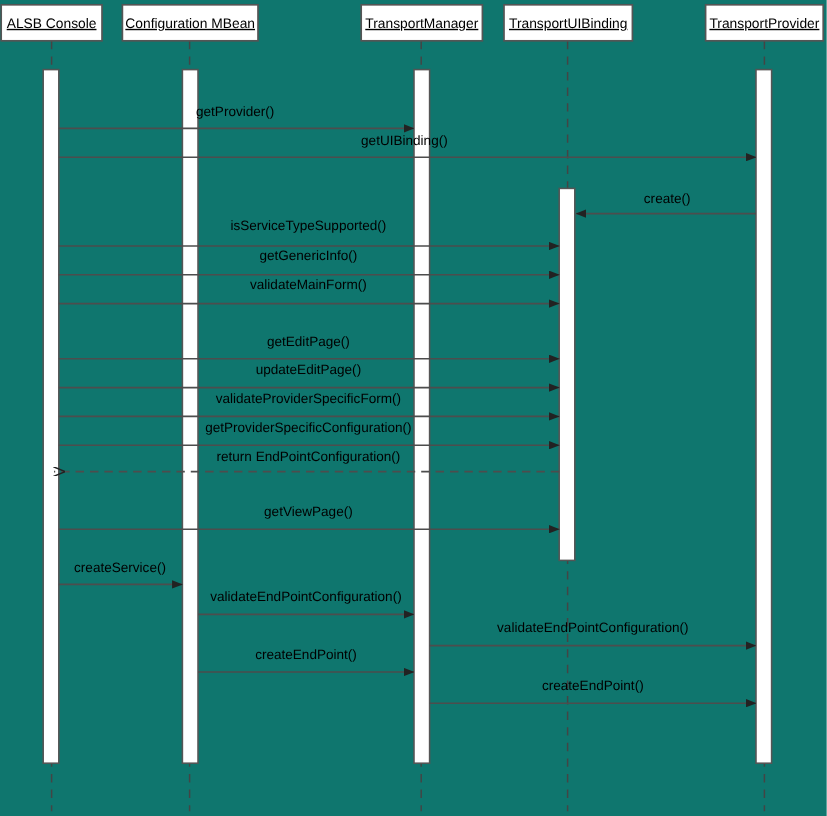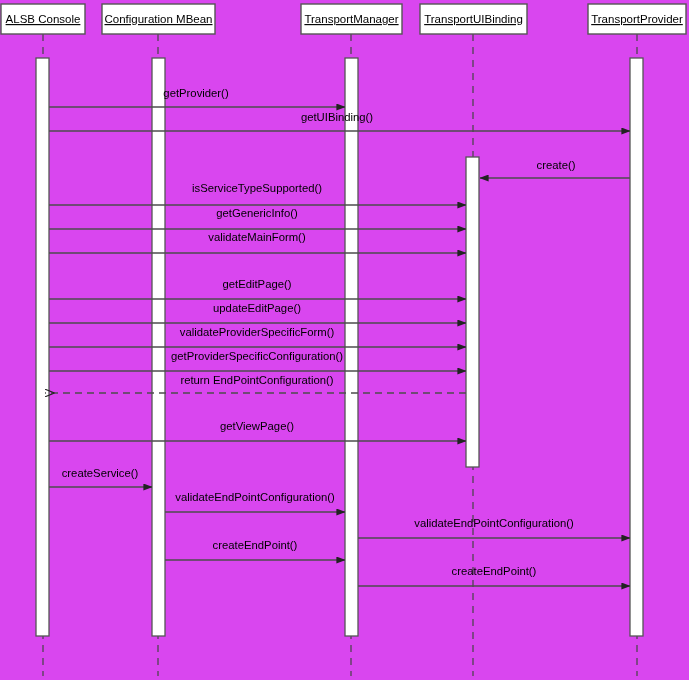--- a/index.html
+++ b/index.html
@@ -7,21 +7,21 @@
     padding: 0;
     background: #ffffff;
   }
   body {
     font-family: "Liberation Sans", sans-serif;
   }
   #diagram-root {
     position: relative;
     width: 689px;
     height: 680px;
-    background: #d946ef;
+    background: #0f766e;
     overflow: hidden;
   }
   svg#seq-svg {
     position: absolute;
     left: 0;
     top: 0;
     width: 689px;
     height: 680px;
   }
   .lifeline-box {

